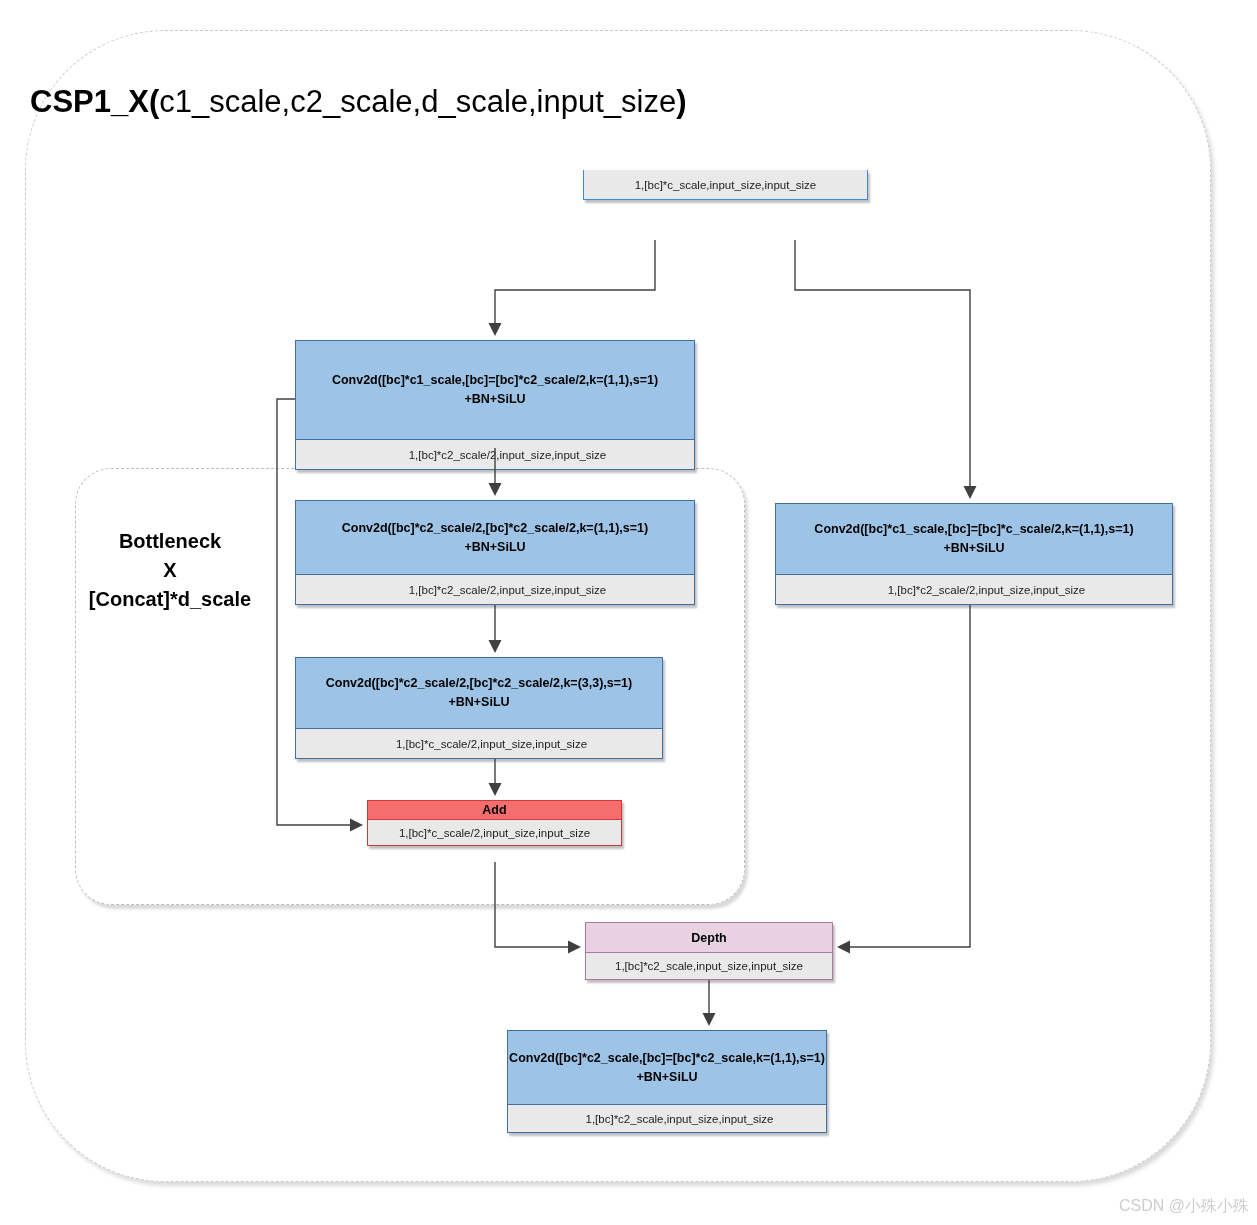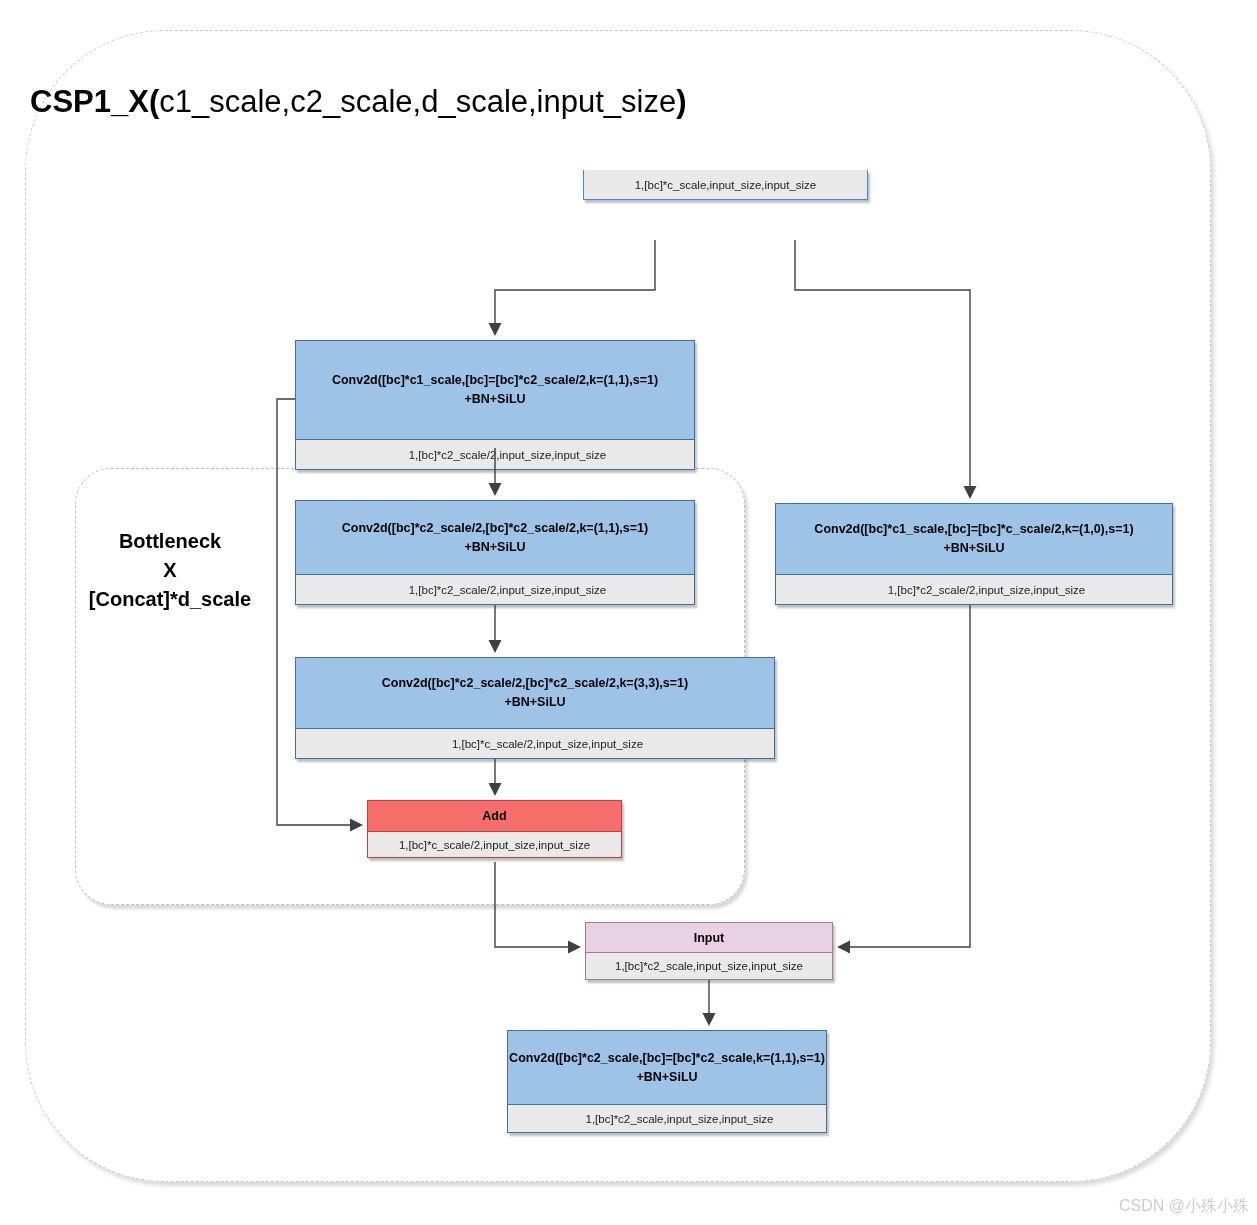--- a/index.html
+++ b/index.html
@@ -78,43 +78,43 @@
   </div>
 
   <div class="node conv" style="left:295px; top:500px; width:400px;">
     <div class="part hd" style="height:75px;align-items:center;">
       <div>Conv2d([bc]*c2_scale/2,[bc]*c2_scale/2,k=(1,1),s=1)</div>
       <div>+BN+SiLU</div>
     </div>
     <div class="part bd" style="height:30px;">1,[bc]*c2_scale/2,input_size,input_size</div>
   </div>
 
-  <div class="node conv" style="left:295px; top:657px; width:480px;">
+  <div class="node conv" style="left:295px; top:657px; width:368px;">
     <div class="part hd" style="height:72px;">
       <div>Conv2d([bc]*c2_scale/2,[bc]*c2_scale/2,k=(3,3),s=1)</div>
       <div>+BN+SiLU</div>
     </div>
     <div class="part bd" style="height:30px;">1,[bc]*c_scale/2,input_size,input_size</div>
   </div>
 
   <div class="node add" style="left:367px; top:800px; width:255px;">
-    <div class="part hd" style="height:32px;">Add</div>
+    <div class="part hd" style="height:20px;">Add</div>
     <div class="part bd" style="height:26px;">1,[bc]*c_scale/2,input_size,input_size</div>
   </div>
 
   <div class="node conv" style="left:775px; top:503px; width:398px;">
     <div class="part hd" style="height:72px;">
-      <div>Conv2d([bc]*c1_scale,[bc]=[bc]*c_scale/2,k=(1,0),s=1)</div>
+      <div>Conv2d([bc]*c1_scale,[bc]=[bc]*c_scale/2,k=(1,1),s=1)</div>
       <div>+BN+SiLU</div>
     </div>
     <div class="part bd" style="height:30px;">1,[bc]*c2_scale/2,input_size,input_size</div>
   </div>
 
   <div class="node cat" style="left:585px; top:922px; width:248px;">
-    <div class="part hd" style="height:31px;">Input</div>
+    <div class="part hd" style="height:31px;">Depth</div>
     <div class="part bd" style="height:27px;">1,[bc]*c2_scale,input_size,input_size</div>
   </div>
 
   <div class="node conv" style="left:507px; top:1030px; width:320px;">
     <div class="part hd" style="height:75px;">
       <div>Conv2d([bc]*c2_scale,[bc]=[bc]*c2_scale,k=(1,1),s=1)</div>
       <div>+BN+SiLU</div>
     </div>
     <div class="part bd" style="height:28px;">1,[bc]*c2_scale,input_size,input_size</div>
   </div>

